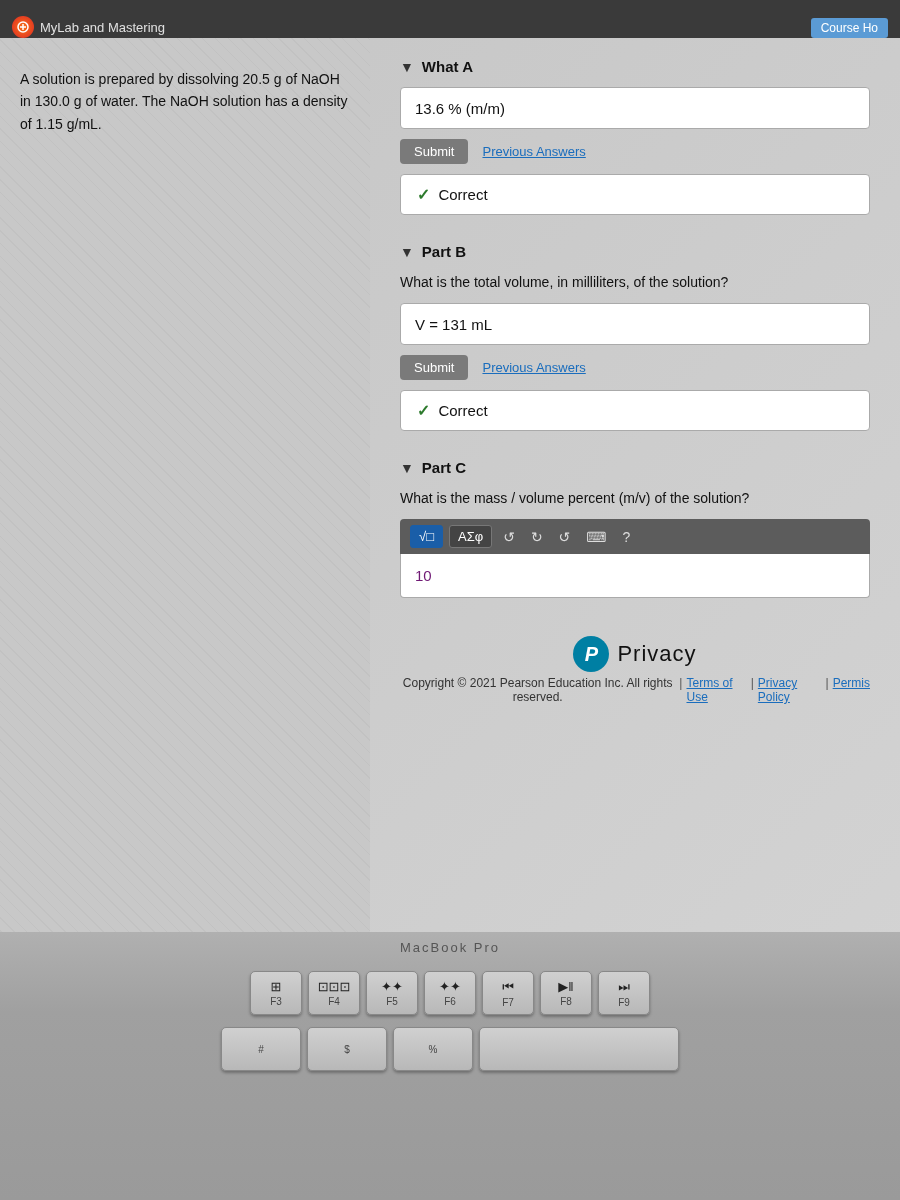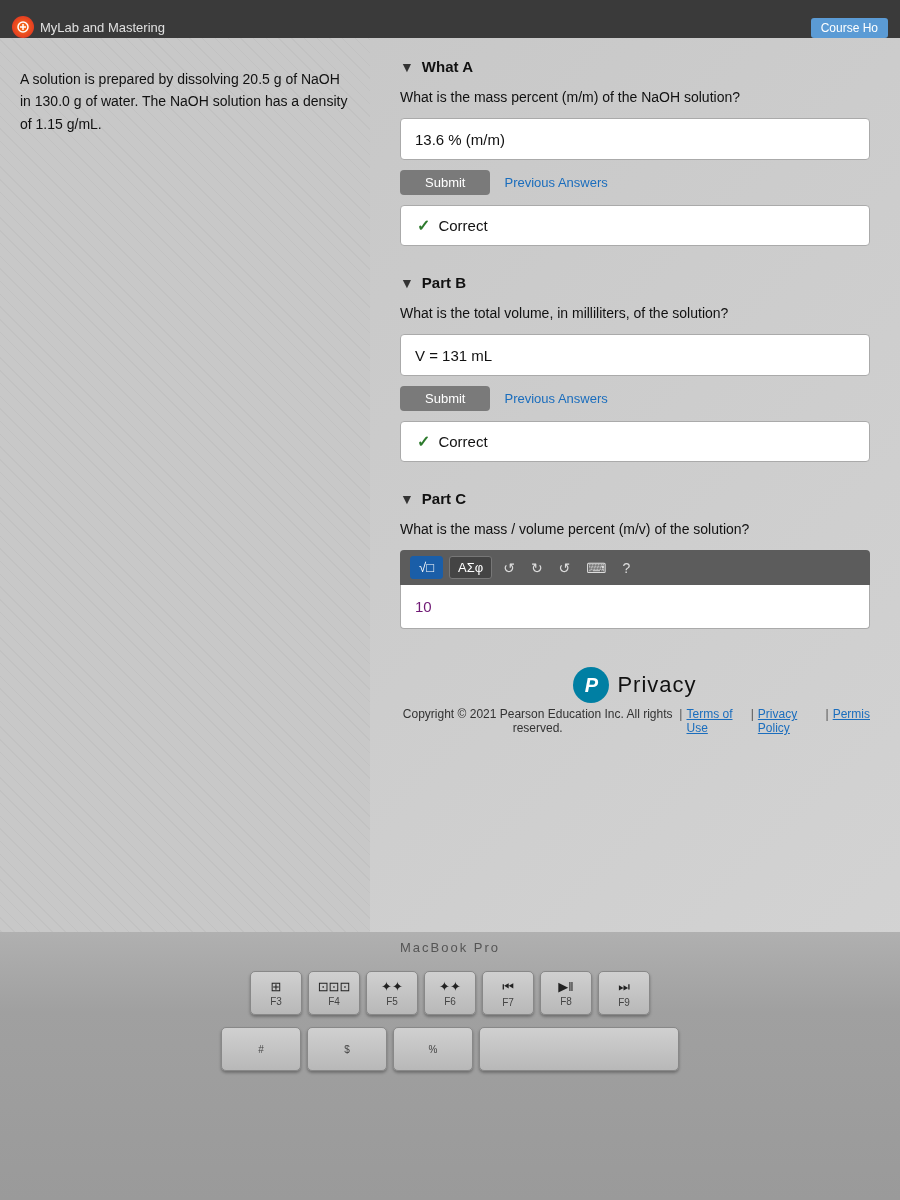--- a/index.html
+++ b/index.html
@@ -126,28 +126,29 @@
     .submit-row {
       display: flex;
       align-items: center;
       gap: 14px;
       margin-bottom: 10px;
     }
     .submit-btn {
       background: #7a7a7a;
       color: white;
       border: none;
-      padding: 5px 25px;
+      padding: 5px 14px;
       border-radius: 4px;
       font-size: 13px;
       cursor: pointer;
     }
     .prev-answers-link {
       color: #1a6dbd;
       font-size: 13px;
+      text-decoration: underline;
       cursor: pointer;
     }
 
     
     .correct-box {
       background: white;
       border: 1px solid #aaa;
       border-radius: 4px;
       padding: 10px 16px;
       display: flex;
@@ -346,23 +347,20 @@
     <p class="problem-text">A solution is prepared by dissolving 20.5 g of NaOH in 130.0 g of water. The NaOH solution has a density of 1.15 g/mL.</p>
   </div>
 
   <div class="right-panel">
 
     <div class="part-section">
       <div class="part-header">
         <span class="part-arrow">▼</span>
         <span class="part-title">What A</span>
       </div>
-      <p class="part-question">
-        What is the mass percent (m/m) of the NaOH solution?
-      </p>
       <div class="answer-box">
         <span>13.6 % (m/m)</span>
       </div>
       <div class="submit-row">
         <button class="submit-btn">Submit</button>
         <span class="prev-answers-link">Previous Answers</span>
       </div>
       <div class="correct-box">
         <span class="correct-check">✓</span>
         <span class="correct-text">Correct</span>

